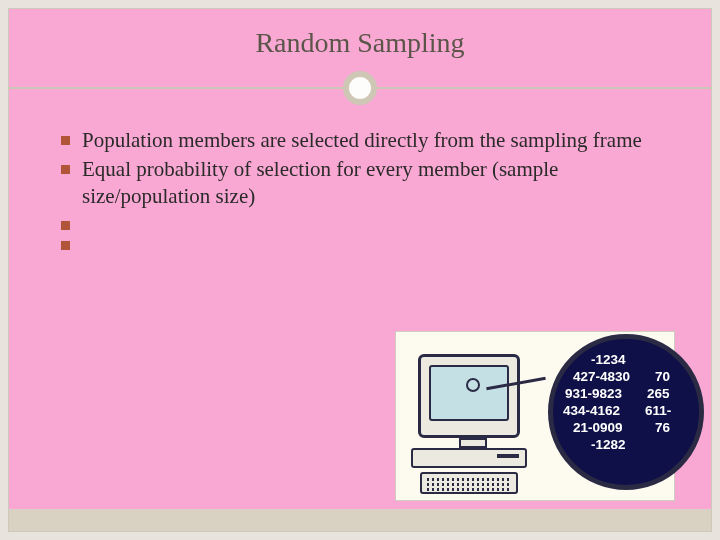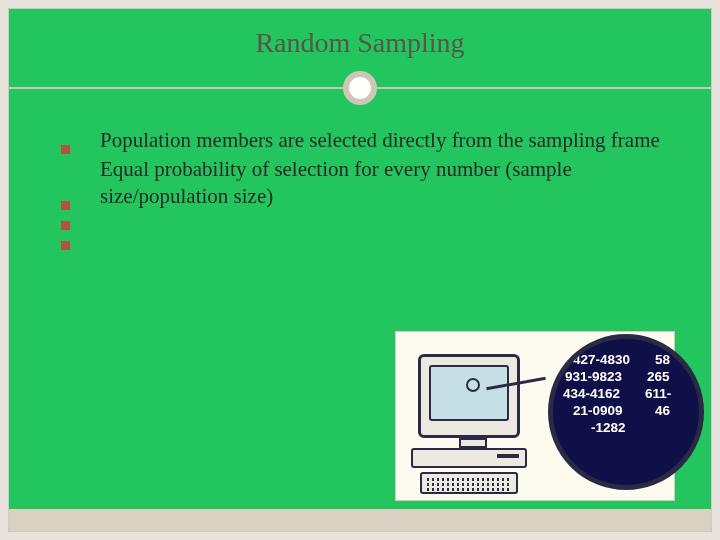--- a/index.html
+++ b/index.html
@@ -10,21 +10,21 @@
     font-family: Georgia, 'Times New Roman', serif;
     position: relative;
     overflow: hidden;
   }
   .slide {
     position: absolute;
     top: 8px;
     left: 8px;
     right: 8px;
     bottom: 8px;
-    background: #22c55e;
+    background: #f9a8d4;
     border: 1px solid #cfc9bd;
   }
   .title {
     text-align: center;
     font-size: 28px;
     color: #5a5548;
     padding: 18px 0 12px 0;
     font-weight: normal;
   }
   .title-divider-wrap {
@@ -49,23 +49,22 @@
     height: 34px;
     border: 6px solid #cfc7b6;
     border-radius: 50%;
     background: #fdfdfb;
   }
   .bullets {
     padding: 0 38px 0 52px;
   }
   .bullet-item {
     display: flex;
-    align-items: flex-end;
+    align-items: flex-start;
     margin-bottom: 2px;
-    gap: 18px;
   }
   .bullet-marker {
     width: 9px;
     height: 9px;
     background: #b0553a;
     margin-top: 9px;
     margin-right: 12px;
     flex-shrink: 0;
   }
   .bullet-text {
@@ -205,21 +204,21 @@
     <div class="title-circle"></div>
   </div>
 
   <div class="bullets">
     <div class="bullet-item">
       <div class="bullet-marker"></div>
       <div class="bullet-text">Population members are selected directly from the sampling frame</div>
     </div>
     <div class="bullet-item">
       <div class="bullet-marker"></div>
-      <div class="bullet-text">Equal probability of selection for every number (sample size/population size)</div>
+      <div class="bullet-text">Equal probability of selection for every member (sample size/population size)</div>
     </div>
     <div class="bullet-item">
       <div class="bullet-marker"></div>
     </div>
     <div class="bullet-item">
       <div class="bullet-marker"></div>
     </div>
   </div>
 
   <div class="illustration">
@@ -233,35 +232,39 @@
       </div>
       <div class="keyboard">
         <div class="key-row" style="top:4px"></div>
         <div class="key-row" style="top:9px"></div>
         <div class="key-row" style="top:14px"></div>
       </div>
     </div>
     <div class="pointer-dot"></div>
     <div class="pointer-line"></div>
     <div class="magnifier">
+      <div class="mag-row" style="padding-left:30px">
+        <span class="mag-col1">-1234</span>
+        <span class="mag-col2"></span>
+      </div>
       <div class="mag-row" style="padding-left:12px">
         <span class="mag-col1">427-4830</span>
-        <span class="mag-col2">58</span>
+        <span class="mag-col2">70</span>
       </div>
       <div class="mag-row" style="padding-left:4px">
         <span class="mag-col1">931-9823</span>
         <span class="mag-col2">265</span>
       </div>
       <div class="mag-row" style="padding-left:2px">
         <span class="mag-col1">434-4162</span>
         <span class="mag-col2">611-</span>
       </div>
       <div class="mag-row" style="padding-left:12px">
         <span class="mag-col1">21-0909</span>
-        <span class="mag-col2">46</span>
+        <span class="mag-col2">76</span>
       </div>
       <div class="mag-row" style="padding-left:30px">
         <span class="mag-col1">-1282</span>
         <span class="mag-col2"></span>
       </div>
     </div>
   </div>
 
   <div class="footer-band"></div>
 </div>

